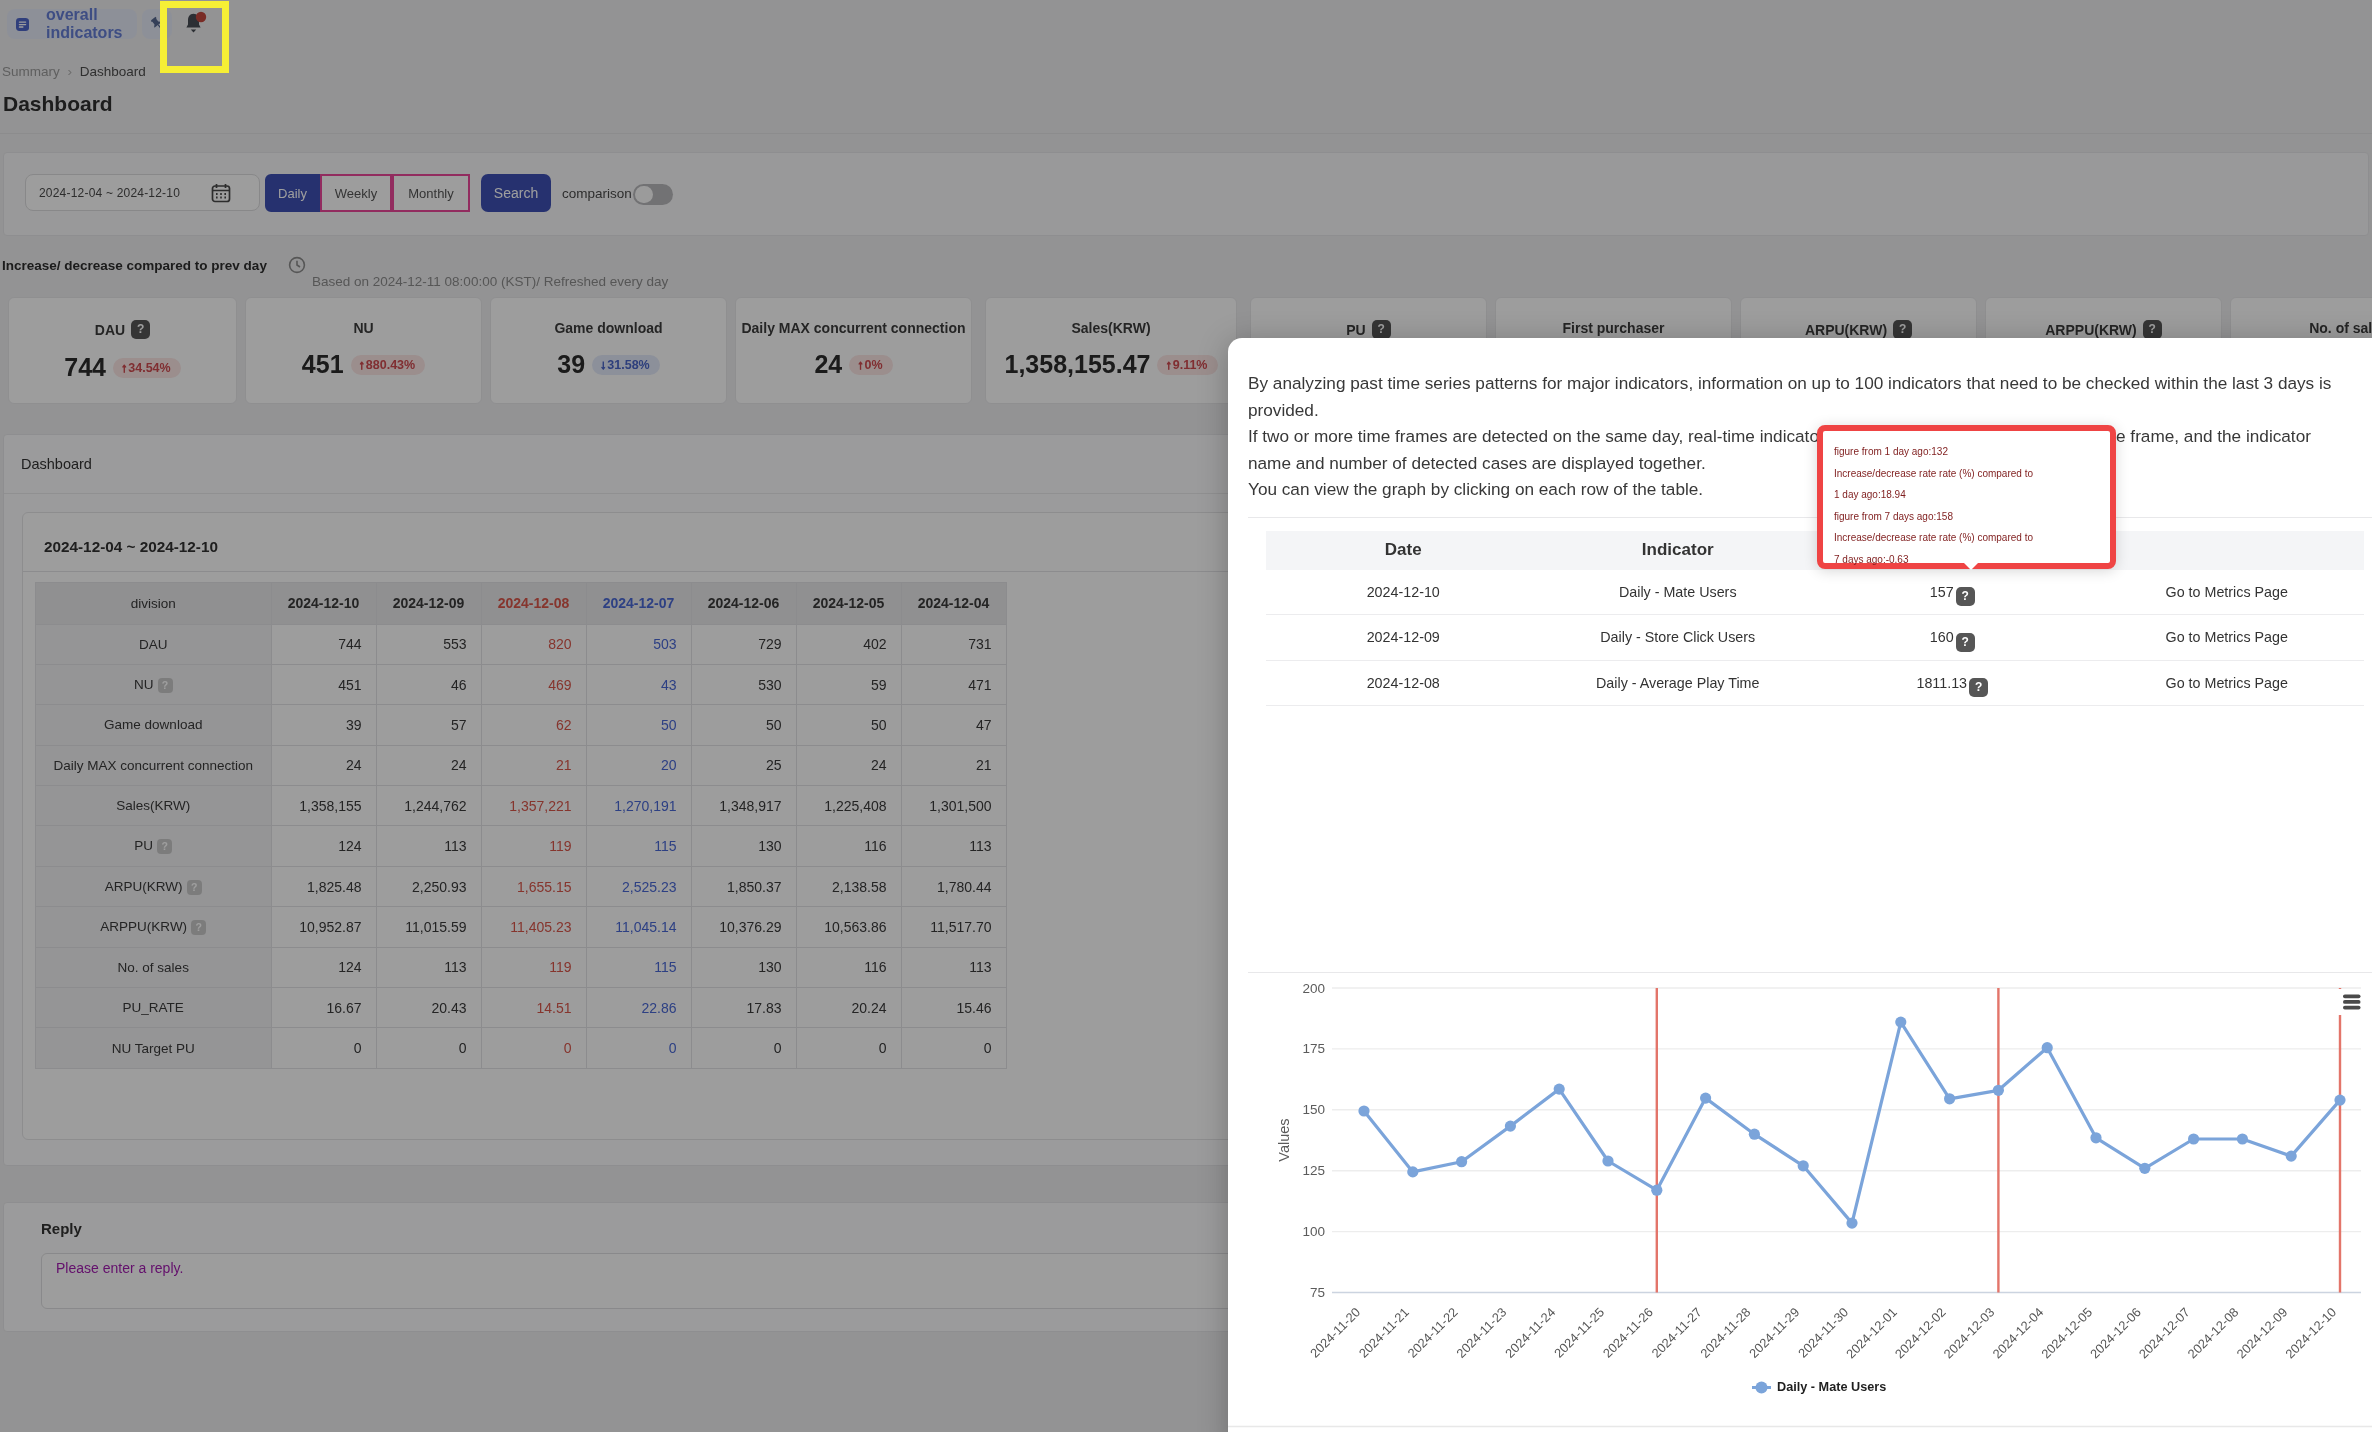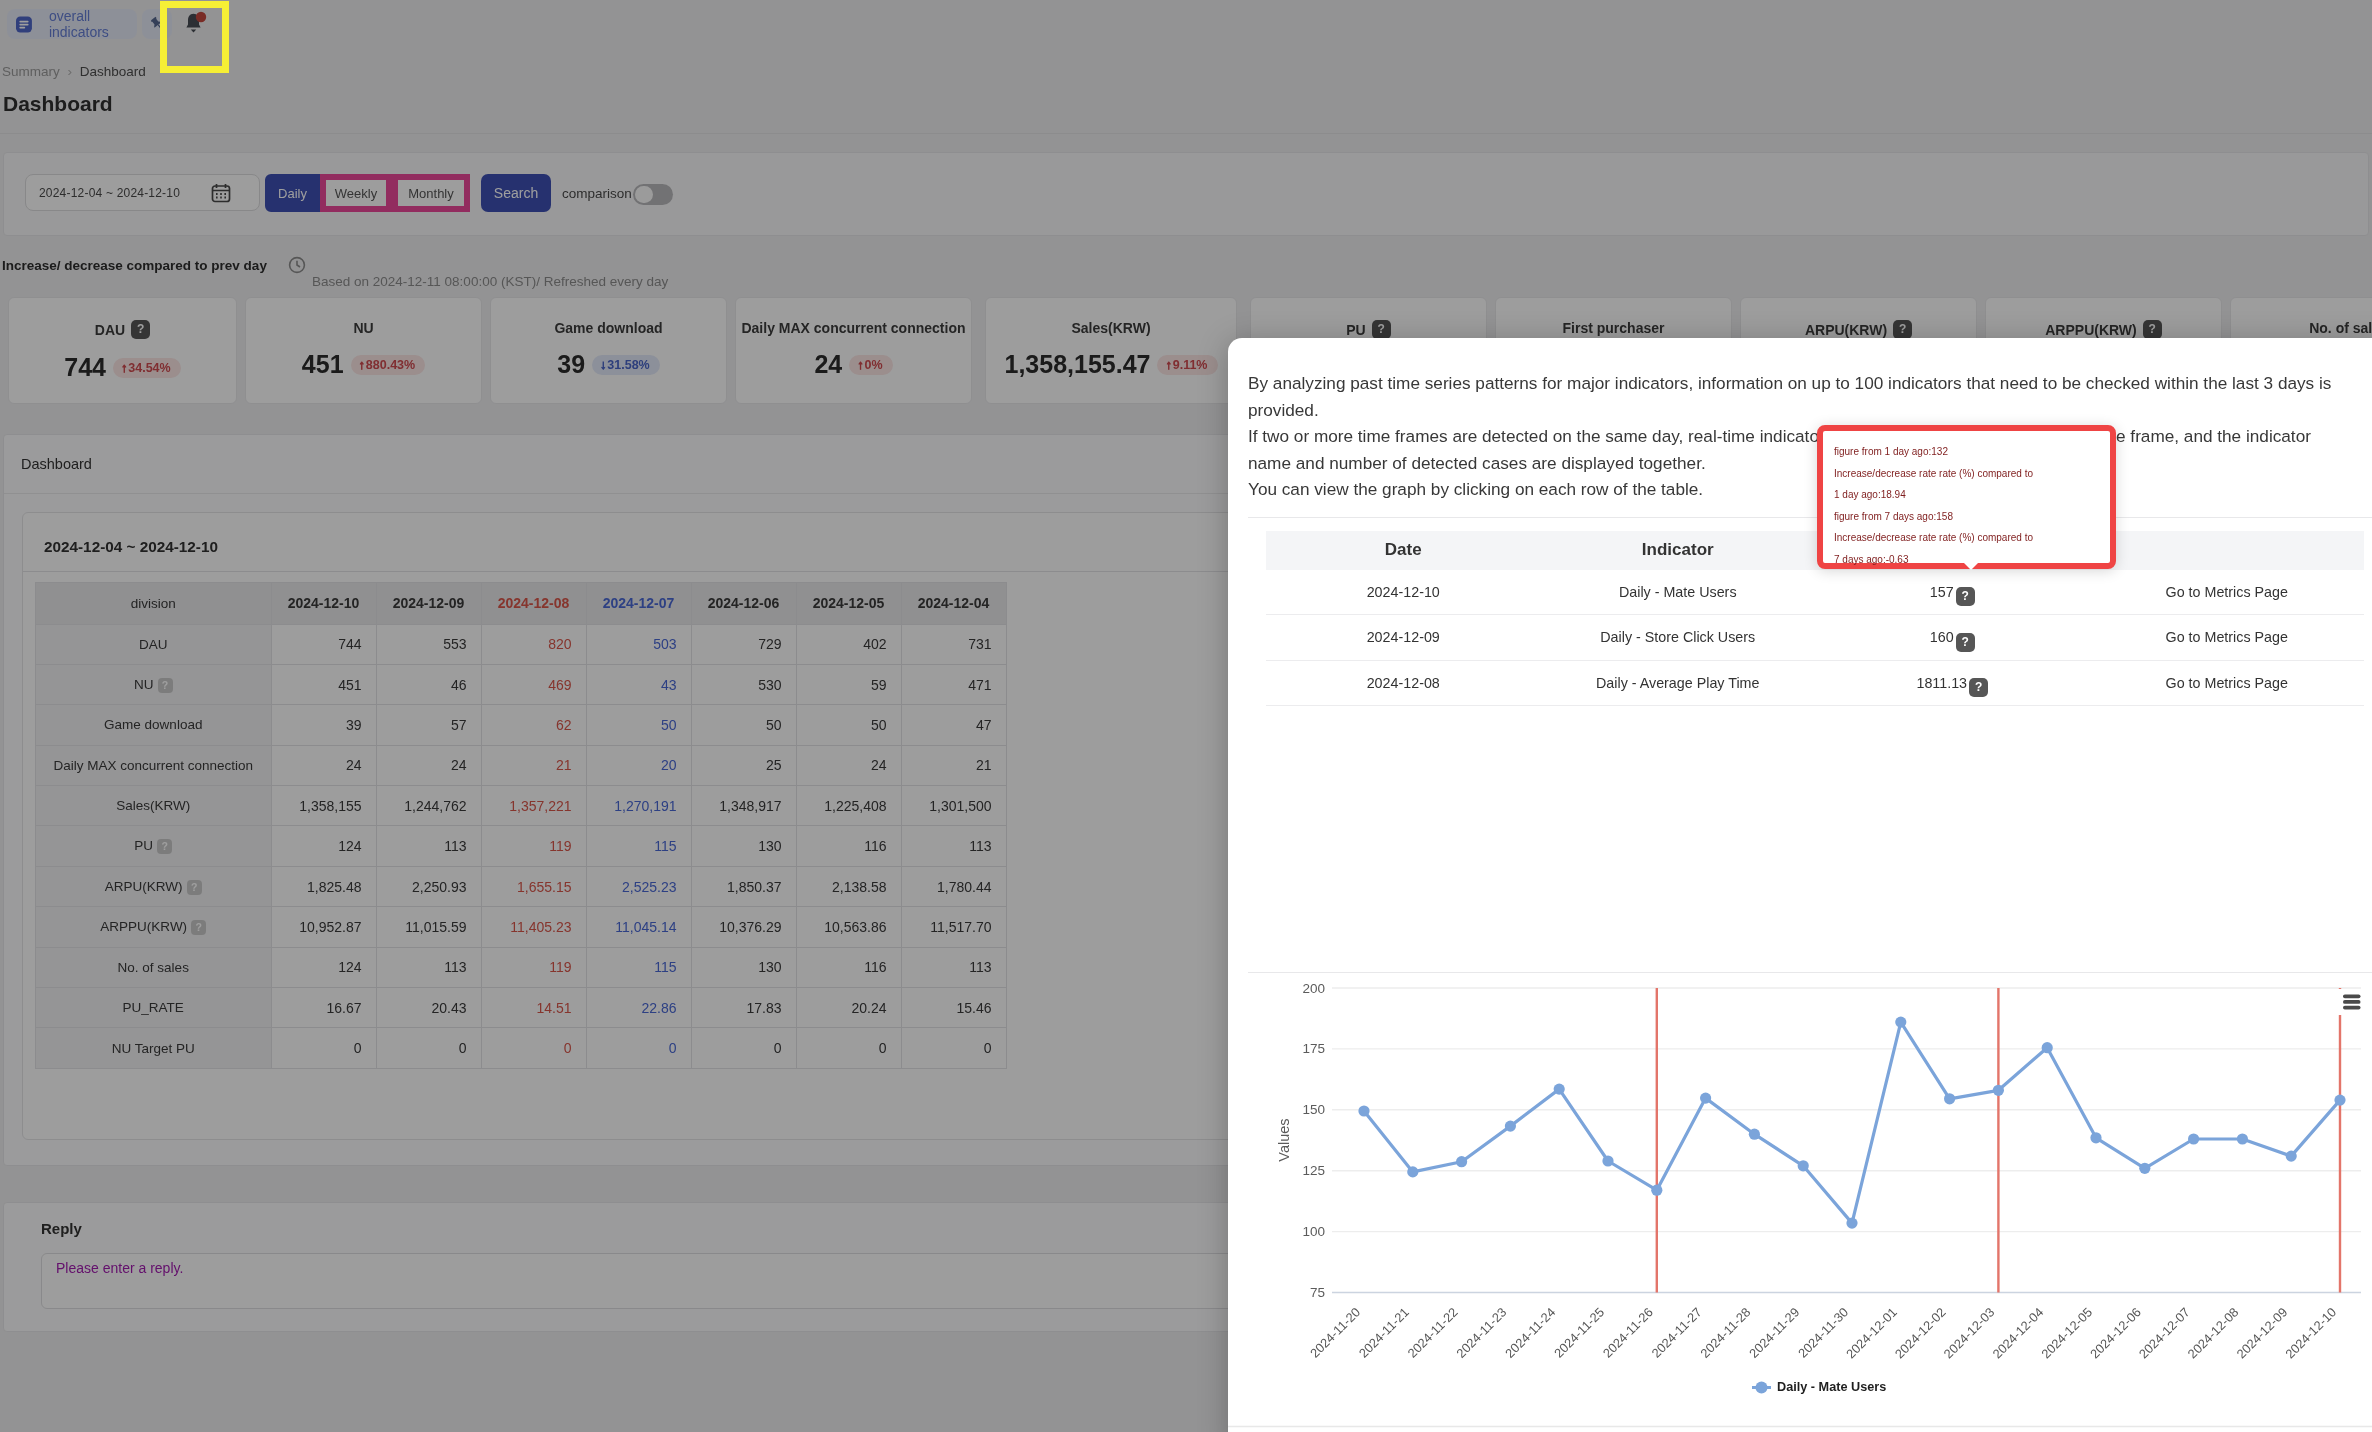--- a/index.html
+++ b/index.html
@@ -3,36 +3,36 @@
 <style>
 * { margin:0; padding:0; box-sizing:border-box; }
 html,body { width:2372px; height:1432px; overflow:hidden;
   font-family:"Liberation Sans", sans-serif; background:#ededef; }
 .abs { position:absolute; }
 #page { position:absolute; inset:0; }
 
 
 .tab1 { position:absolute; left:7px; top:9px; width:130px; height:30px; background:#e4e9f6;
   border-radius:8px; display:flex; align-items:center; padding-left:9px; }
-.tab1 .txt { color:#647dd4; font-size:14px; margin-left:17px; font-weight:400; }
+.tab1 .txt { color:#647dd4; font-size:16px; margin-left:17px; font-weight:700; }
 .tab2 { position:absolute; left:142px; top:9px; width:30px; height:30px; background:#e4e9f6;
   border-radius:8px; display:flex; align-items:center; justify-content:center; }
 .crumb { position:absolute; left:2px; top:64px; font-size:13.5px; color:#9a9a9a; }
 .crumb b { color:#4d4d4d; font-weight:400; }
 .crumb .sep { color:#b0b0b0; padding:0 4px; }
 .h1 { position:absolute; left:3px; top:92px; font-size:21px; font-weight:600; color:#2f2f2f; }
 .hr1 { position:absolute; left:0; top:133px; width:2372px; height:1px; background:#e2e2e4; }
 
 
 .spanel { position:absolute; left:3px; top:152px; width:2366px; height:84px; background:#f7f7f8;
   border:1px solid #e6e6e8; border-radius:4px; }
 .dinput { position:absolute; left:25px; top:174px; width:235px; height:37px; background:#fdfdfd;
   border:1px solid #dcdcde; border-radius:8px; display:flex; align-items:center; }
 .dinput .txt { font-size:12px; color:#4a4a4a; margin-left:13px; letter-spacing:.2px; }
-.seg { position:absolute; top:174px; height:38px; border:6px solid #ec4899; background:#fdfdfd;
+.seg { position:absolute; top:174px; height:38px; border:2px solid #ec4899; background:#fdfdfd;
   color:#555; font-size:13px; display:flex; align-items:center; justify-content:center; }
 .seg.on { background:#3e50b4; border-color:#3e50b4; color:#fff; border-radius:6px 0 0 6px; }
 .btn-search { position:absolute; left:481px; top:174px; width:70px; height:38px; background:#3e50b4;
   border-radius:7px; color:#fff; font-size:14px; display:flex; align-items:center; justify-content:center; }
 .cmp { position:absolute; left:562px; top:186px; font-size:13.5px; color:#4a4a4a; }
 .toggle { position:absolute; left:633px; top:184px; width:40px; height:21px; background:#b9b9bc;
   border-radius:11px; }
 .toggle .knob { position:absolute; left:2px; top:1.75px; width:17.5px; height:17.5px; background:#fbfbfb; border-radius:50%; }
 
 

